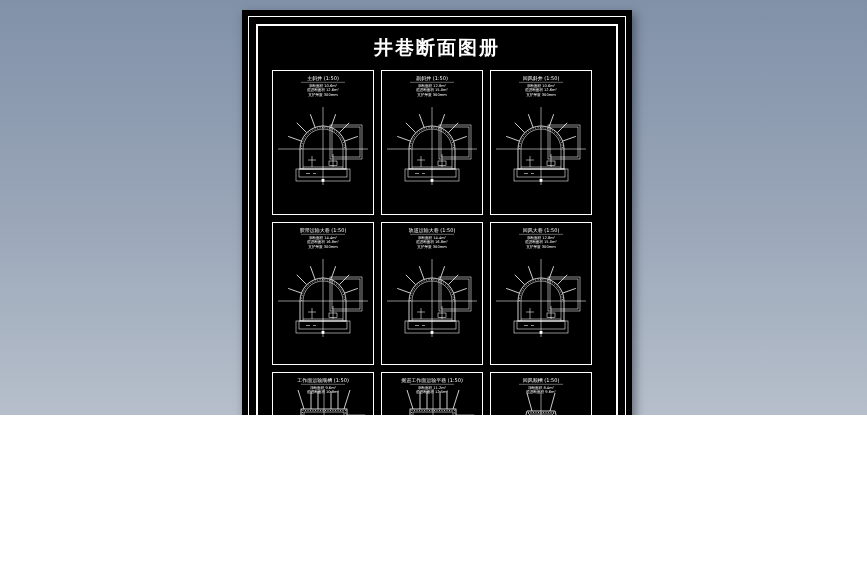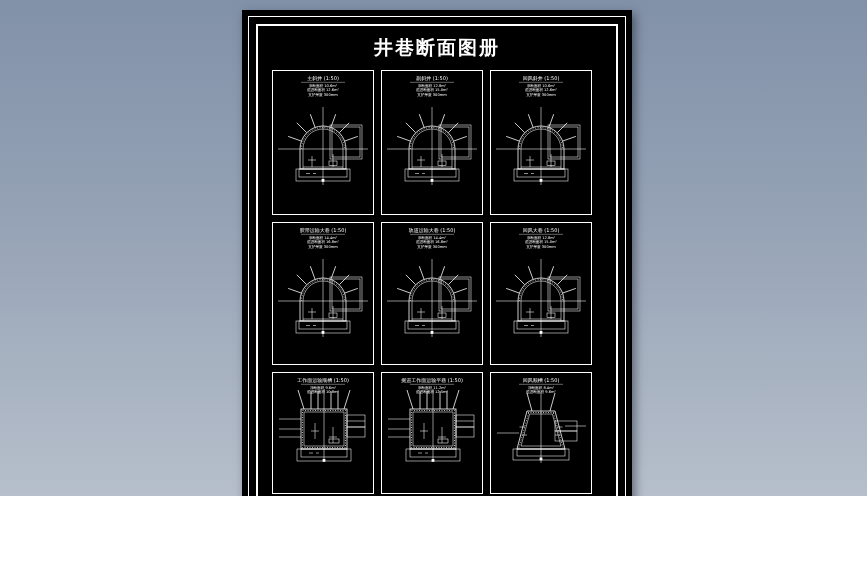--- a/index.html
+++ b/index.html
@@ -1,17 +1,17 @@
 <!DOCTYPE html>
 <html><head>
 <meta charset="utf-8">
 <style>
   html,body{margin:0;padding:0;}
   body{font-family:"DejaVu Sans","Liberation Sans",sans-serif;}
-  .stage{position:relative;width:867px;height:496px;overflow:hidden;
+  .stage{position:relative;width:867px;height:415px;overflow:hidden;
          background:linear-gradient(180deg,#8191a8 0%,#96a3b6 45%,#b6bfcb 100%);}
   .sheet{position:absolute;left:242px;top:10px;width:390px;height:536px;background:#000;
          box-shadow:3px 4px 9px rgba(20,26,38,.5);}
   .frame-outer{position:absolute;inset:6px;border:1px solid #fff;}
   .frame-inner{position:absolute;inset:14px;border:2px solid #fff;}
   .main-title{position:absolute;top:25px;left:0;width:100%;text-align:center;color:#fff;
               font-size:19px;font-weight:600;letter-spacing:2px;}
   .grid{position:absolute;left:30px;top:60px;display:grid;
         grid-template-columns:102px 102px 102px;grid-template-rows:145px 143px 122px;gap:7px;}
   .panel{border:1px solid #fff;background:#000;box-sizing:border-box;overflow:hidden;}

